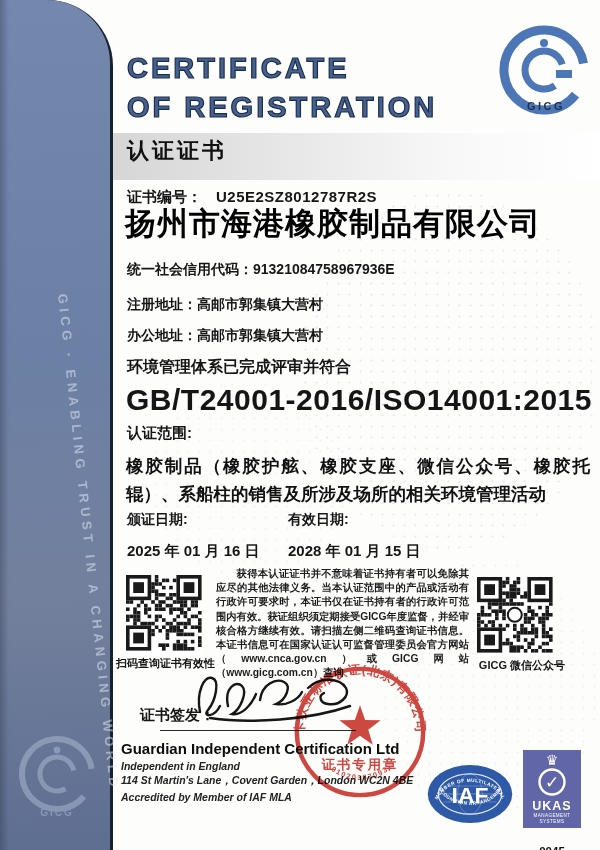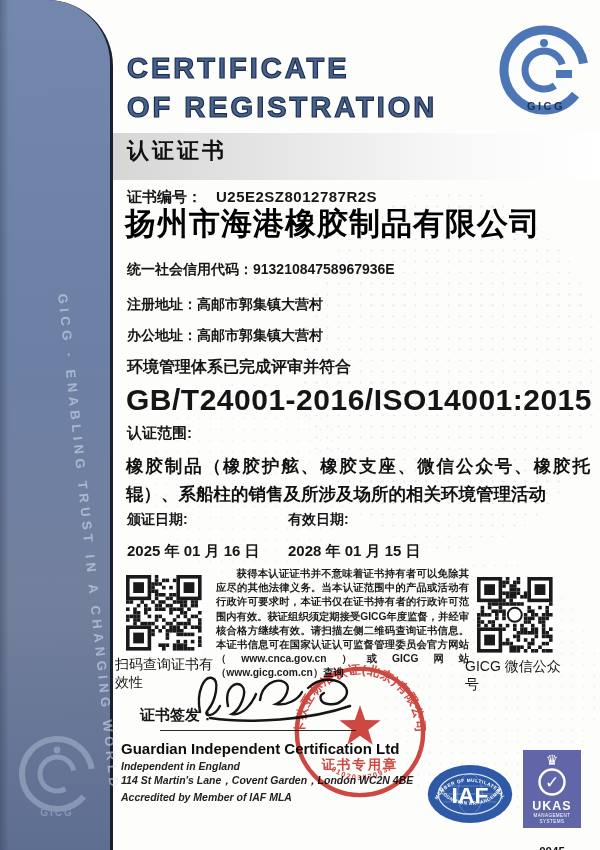--- a/index.html
+++ b/index.html
@@ -75,21 +75,21 @@
   
   .date-col { position:absolute; top:511px; }
   .date-col .dl { font-size:14px; font-weight:700; }
   .date-col .dv { font-size:15px; font-weight:700; margin-top:13px; white-space:nowrap; }
   .dc1 { left:127px; } .dc2 { left:288px; } .dc3 { left:420px; }
   
   .qr { position:absolute; background:#fff; }
   .qr-left  { left:126px; top:575px; }
   .qr-right { left:477px; top:577px; }
   .qr-caption {
-    position:absolute; font-size:14px; font-weight:400; width:100px; text-align:left;
+    position:absolute; font-size:11px; font-weight:700; width:100px; text-align:right;
   }
   .qc-left  { left:115px; top:656px; }
   .qc-right { left:465px; top:658px; }
   .disclaimer {
     position:absolute; left:216px; top:567px; width:253px;
     font-size:10.3px; line-height:1.38; font-weight:600; color:#1c1c1c;
     text-align:justify; text-indent:2em;
   }
   
   .sign-label { position:absolute; left:140px; top:706px; font-size:15px; font-weight:700; }

